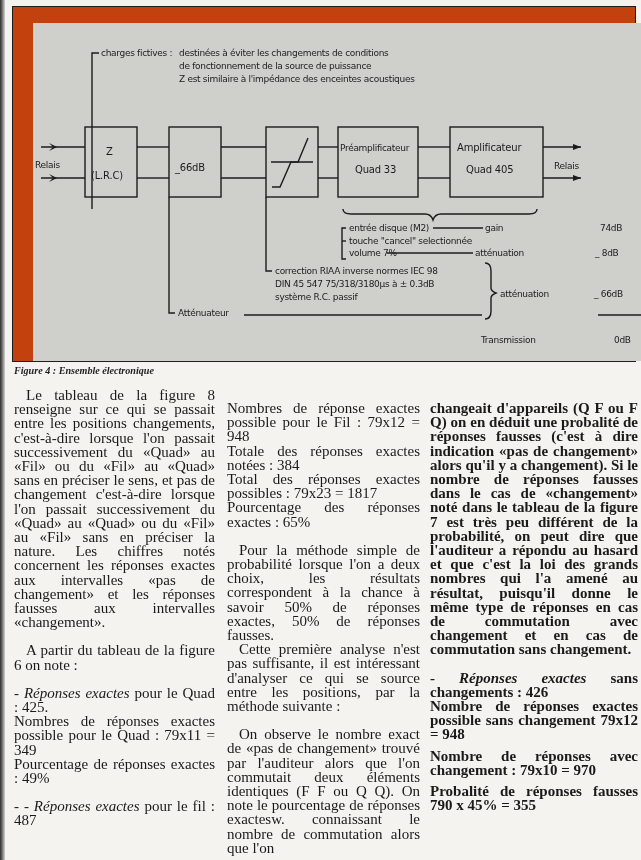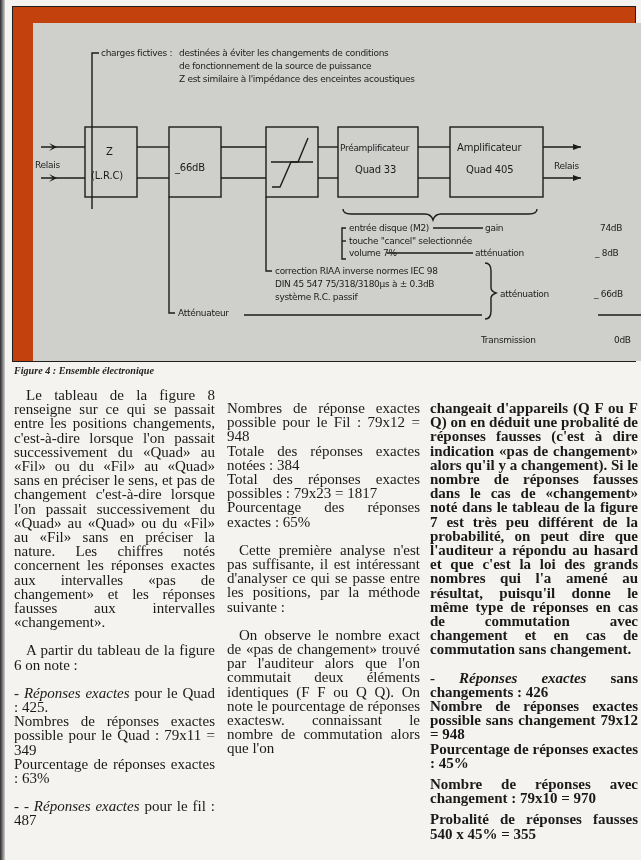--- a/index.html
+++ b/index.html
@@ -154,39 +154,39 @@
 
 <div class="caption">Figure 4 : Ensemble électronique</div>
 
 <div class="col col1">
   <p class="indent">Le tableau de la figure 8 renseigne sur ce qui se passait entre les positions changements, c'est-à-dire lorsque l'on passait successivement du «Quad» au «Fil» ou du «Fil» au «Quad» sans en préciser le sens, et pas de changement c'est-à-dire lorsque l'on passait successivement du «Quad» au «Quad» ou du «Fil» au «Fil» sans en préciser la nature. Les chiffres notés concernent les réponses exactes aux intervalles «pas de changement» et les réponses fausses aux intervalles «changement».</p>
   <div class="gap"></div>
   <p class="indent">A partir du tableau de la figure 6 on note :</p>
   <div class="gap"></div>
   <p><span>- </span><i>Réponses exactes</i><span> pour le Quad : 425.</span></p>
   <p>Nombres de réponses exactes possible pour le Quad : 79x11 = 349</p>
-  <p>Pourcentage de réponses exactes : 63%</p>
+  <p>Pourcentage de réponses exactes : 49%</p>
   <div class="gap"></div>
   <p><span>- - </span><i>Réponses exactes</i><span> pour le fil : 487</span></p>
 </div>
 
 <div class="col col2">
   <p>Nombres de réponse exactes possible pour le Fil : 79x12 = 948</p>
   <p>Totale des réponses exactes notées : 384</p>
   <p>Total des réponses exactes possibles : 79x23 = 1817</p>
   <p>Pourcentage des réponses exactes : 65%</p>
   <div class="gap"></div>
-  <p class="indent">Cette première analyse n'est pas suffisante, il est intéressant d'analyser ce qui se passe entre les positions, par la méthode suivante :</p>
+  <p class="indent">Pour la méthode simple de probabilité lorsque l'on a deux choix, les résultats correspondent à la chance à savoir 50% de réponses exactes, 50% de réponses fausses.</p>
+  <p class="indent">Cette première analyse n'est pas suffisante, il est intéressant d'analyser ce qui se source entre les positions, par la méthode suivante :</p>
   <div class="gap"></div>
   <p class="indent">On observe le nombre exact de «pas de changement» trouvé par l'auditeur alors que l'on commutait deux éléments identiques (F  F ou Q  Q). On note le pourcentage de réponses exactesw. connaissant le nombre de commutation alors que l'on</p>
 </div>
 
 <div class="col col3">
   <p>changeait d'appareils (Q   F ou F   Q) on en déduit une probalité de réponses fausses (c'est à dire indication «pas de changement» alors qu'il y a changement). Si le nombre de réponses fausses dans le cas de «changement» noté dans le tableau de la figure 7 est très peu différent de la probabilité, on peut dire que l'auditeur a répondu au hasard et que c'est la loi des grands nombres qui l'a amené au résultat, puisqu'il donne le même type de réponses en cas de commutation avec changement et en cas de commutation sans changement.</p>
   <div class="gap"></div>
   <p><span>- </span><i>Réponses exactes</i><span>  sans changements : 426</span></p>
   <p>Nombre de réponses exactes possible sans changement 79x12 = 948</p>
-  <p>Pourcentage de réponses exactes : 45%</p>
   <div class="gap-s"></div>
   <p>Nombre de réponses avec changement : 79x10 = 970</p>
   <div class="gap-s"></div>
-  <p>Probalité de réponses fausses 540 x 45% = 355</p>
+  <p>Probalité de réponses fausses 790 x 45% = 355</p>
 </div>
 
 </body></html>

